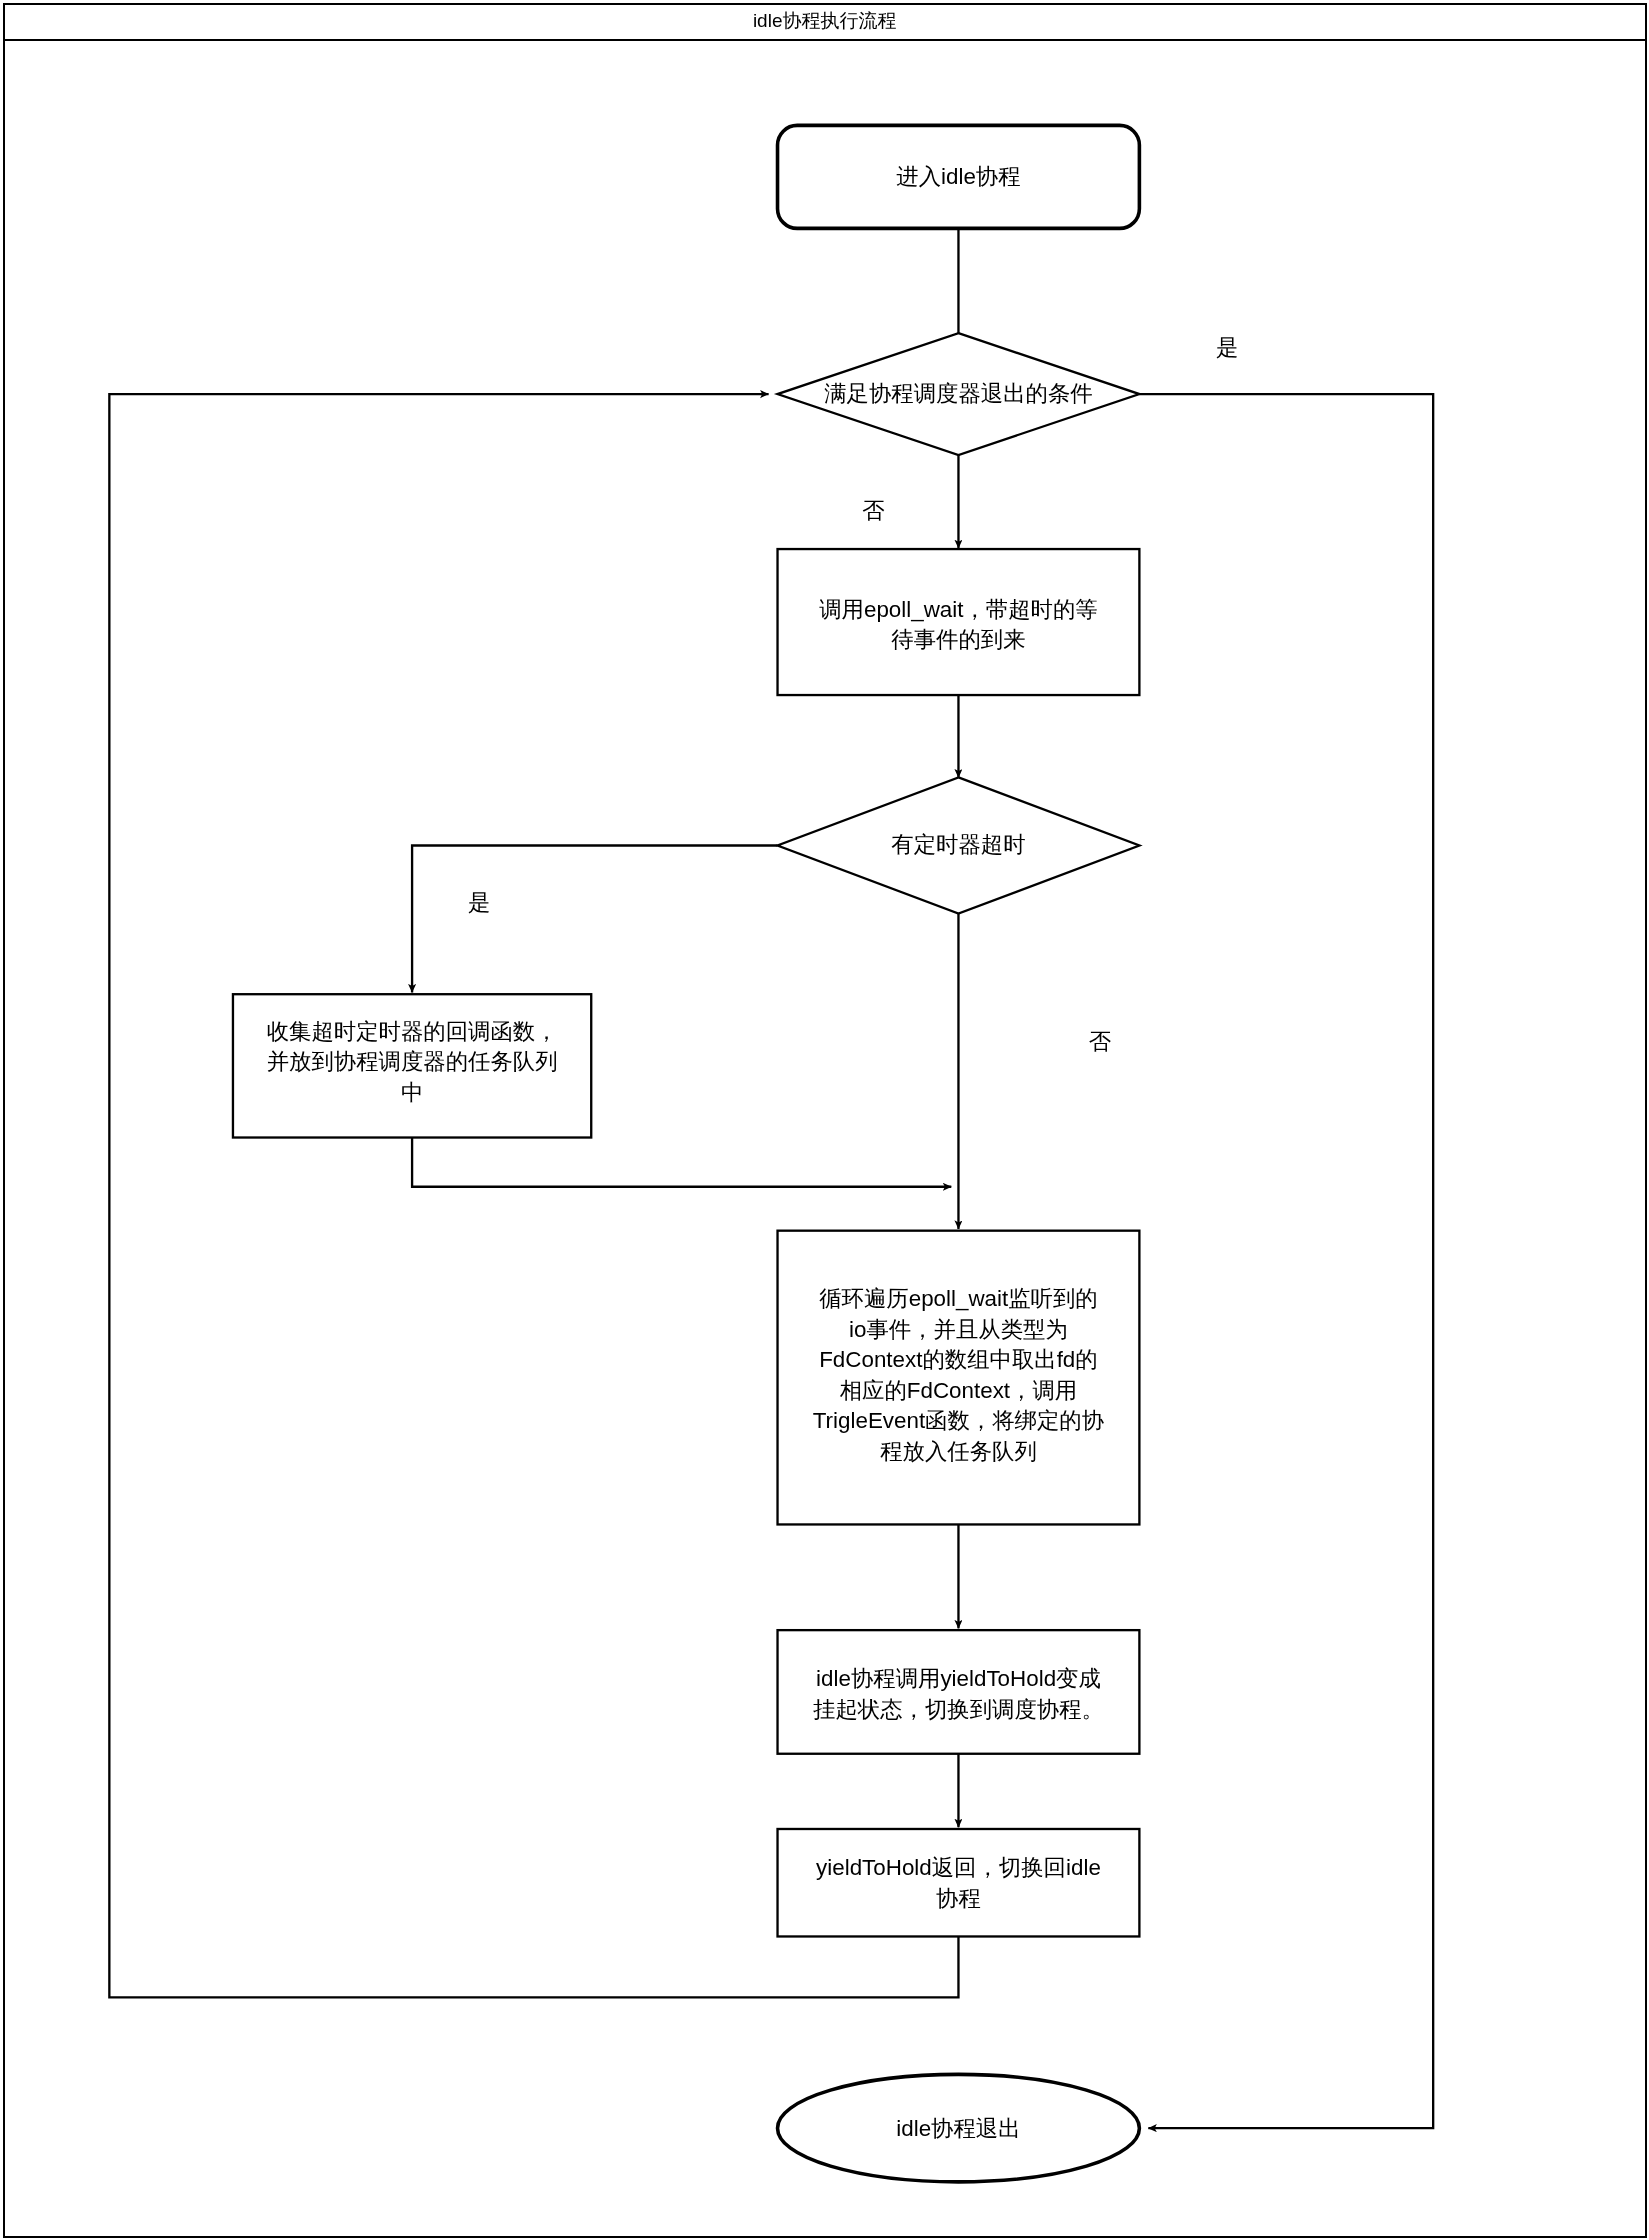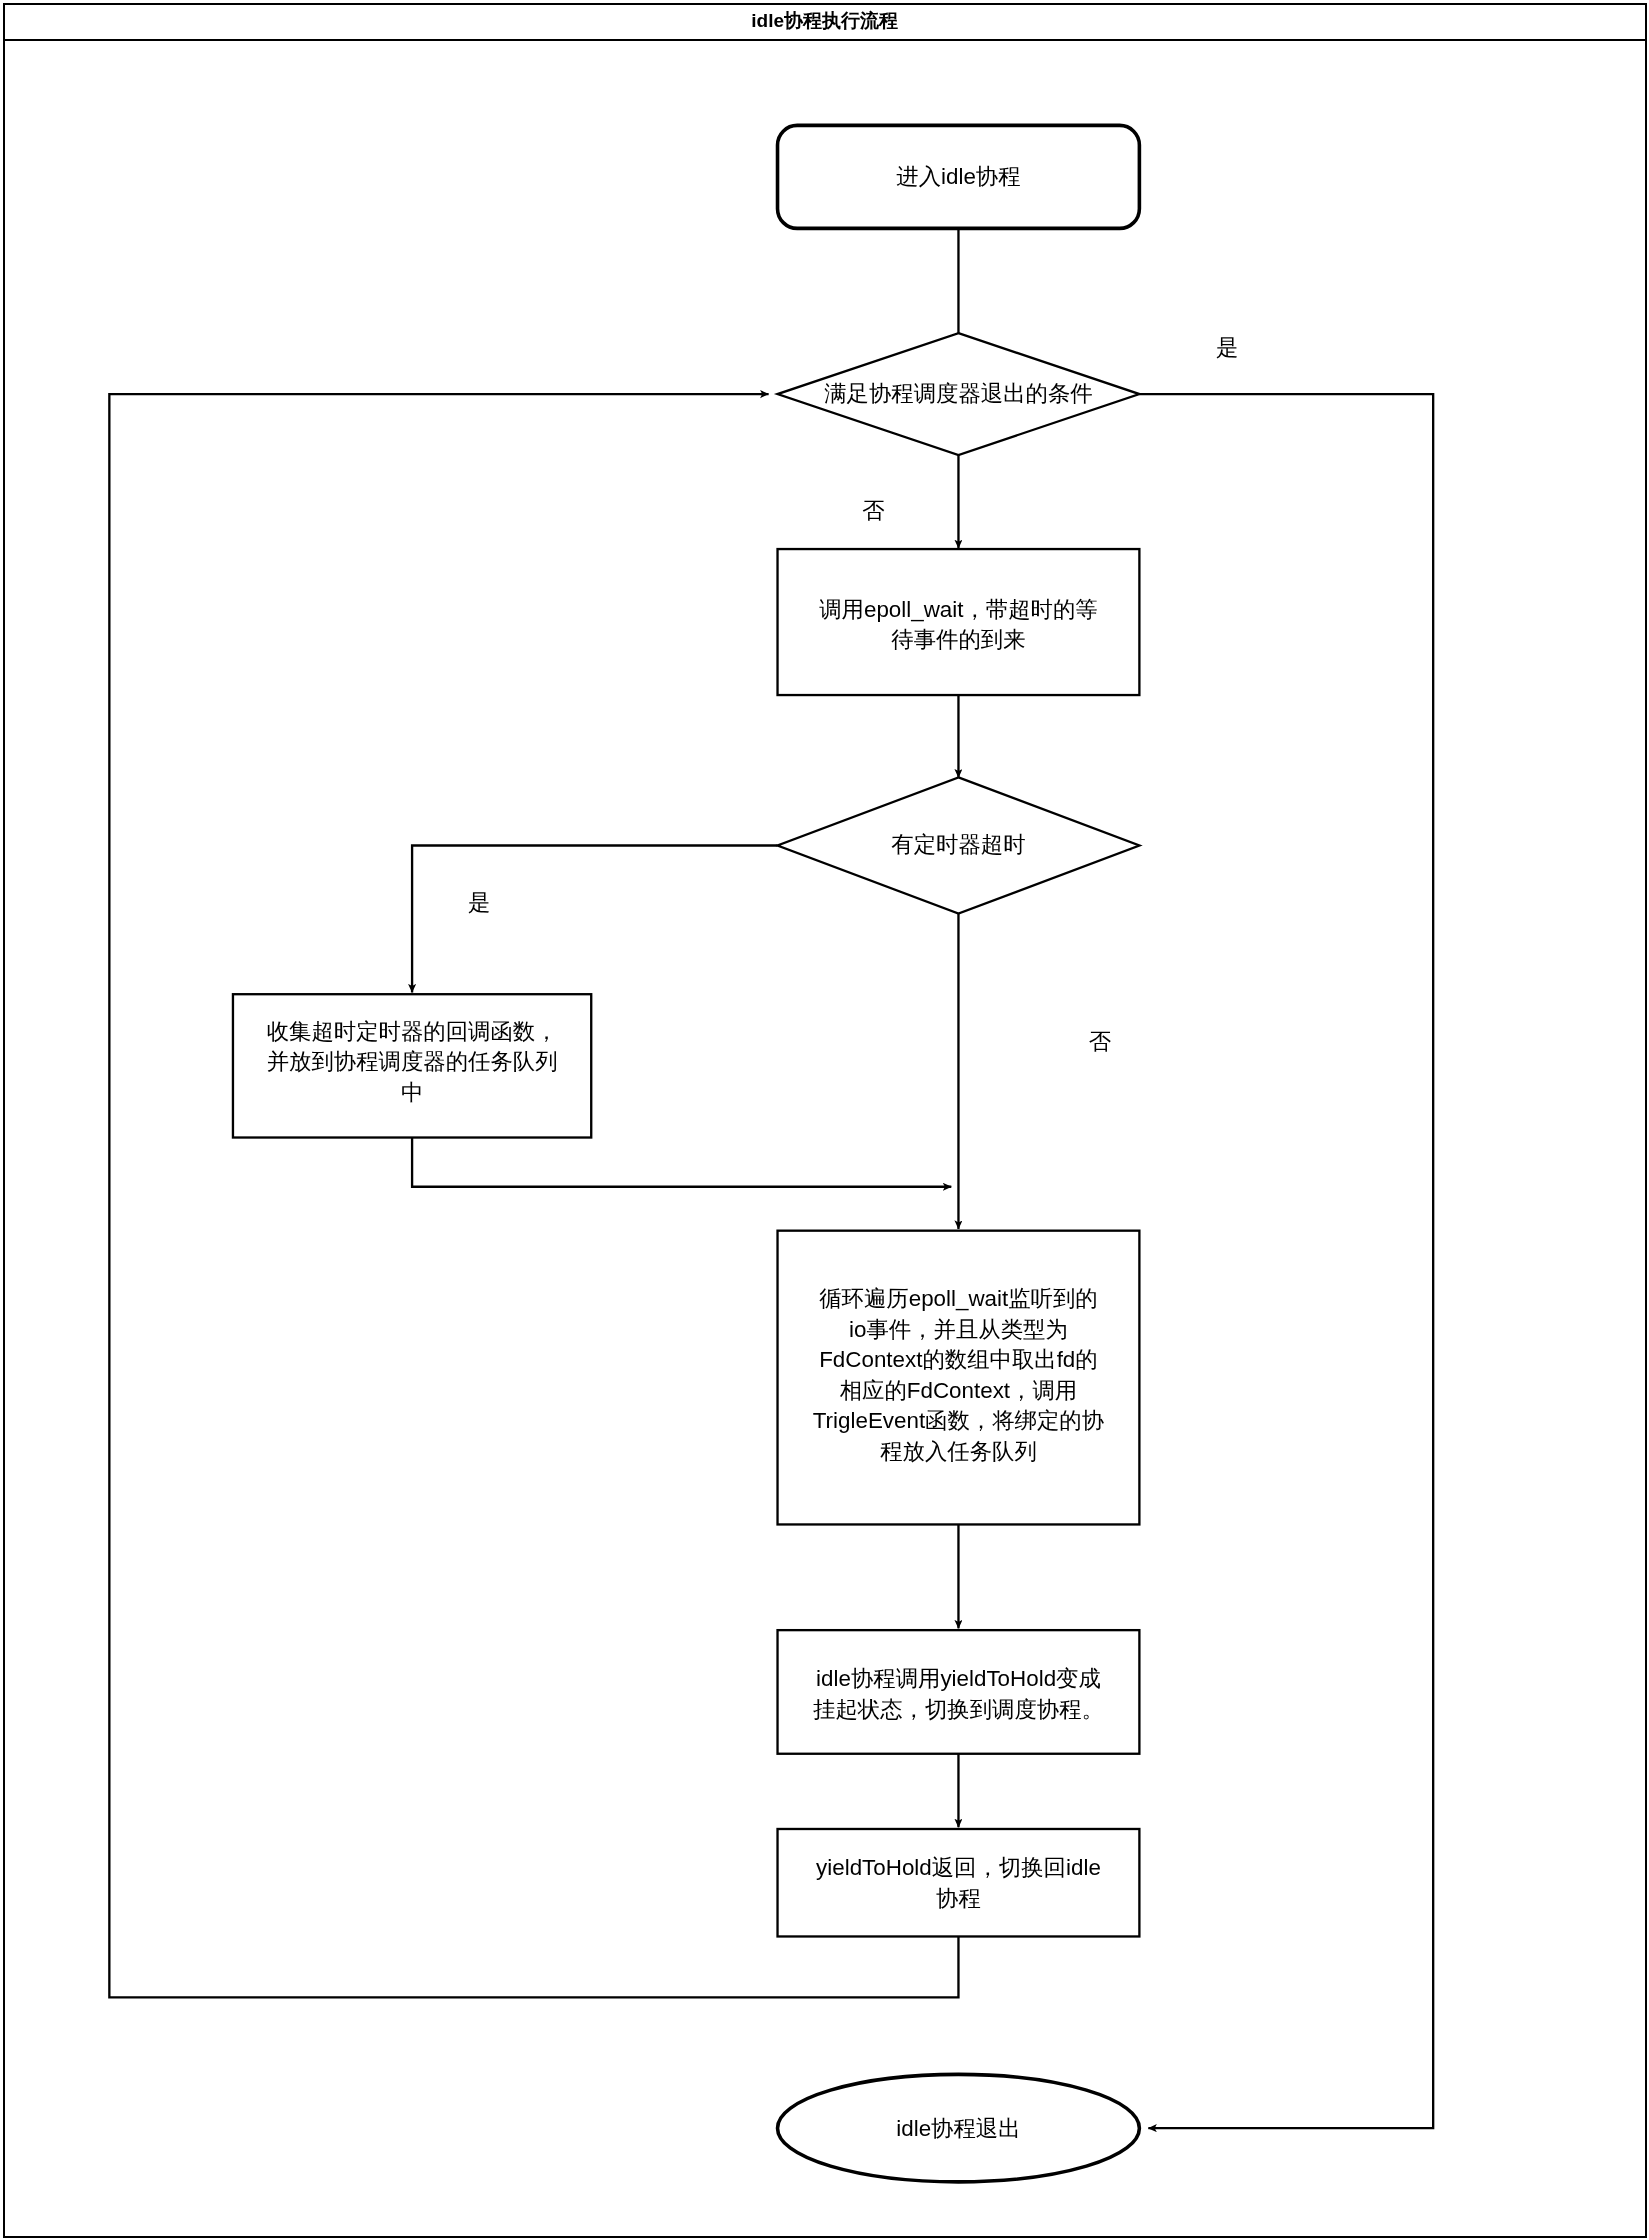--- a/index.html
+++ b/index.html
@@ -33,21 +33,21 @@
     width: 1644px;
     height: 38px;
     border-bottom: 2.7px solid #000000;
     box-sizing: border-box;
     display: flex;
     align-items: center;
     justify-content: center;
   }
   .title-text {
     font-size: 19px;
-    font-weight: bold;
+    font-weight: normal;
     color: #000000;
     letter-spacing: 0px;
     line-height: 1;
   }
   svg.flow {
     position: absolute;
     left: 0;
     top: 0;
     width: 1650px;
     height: 2241px;

